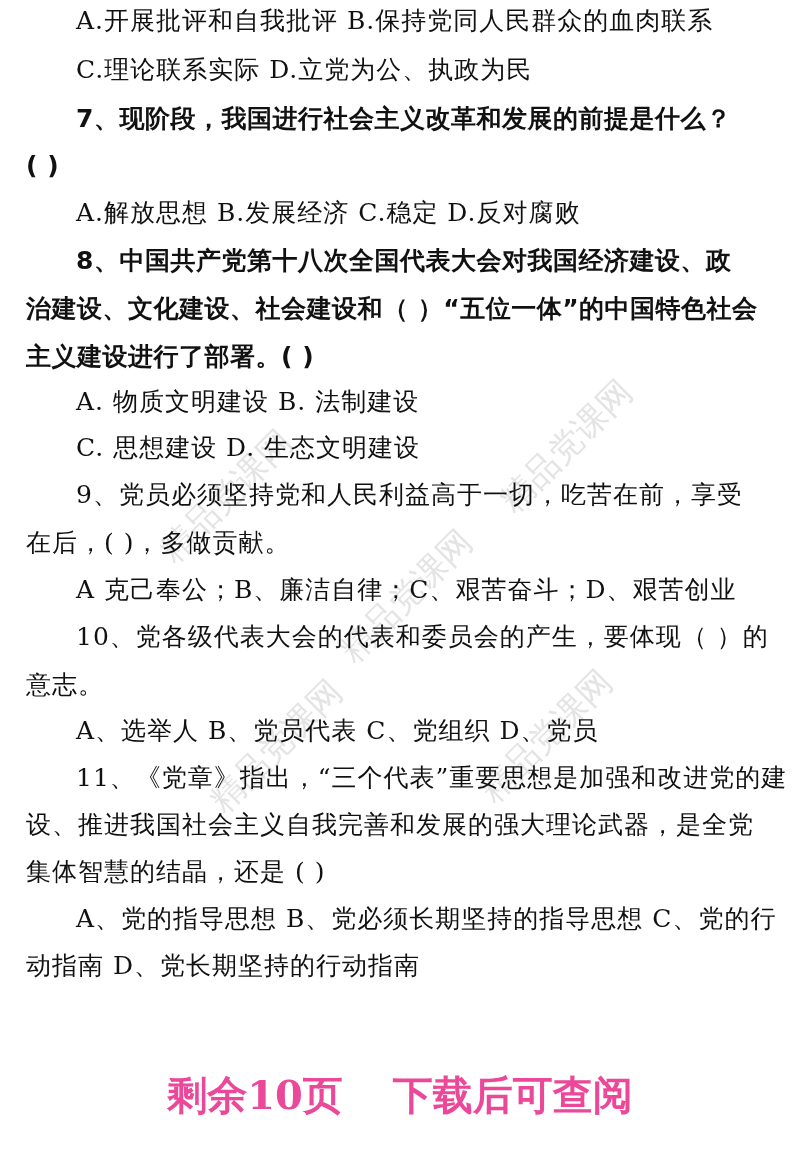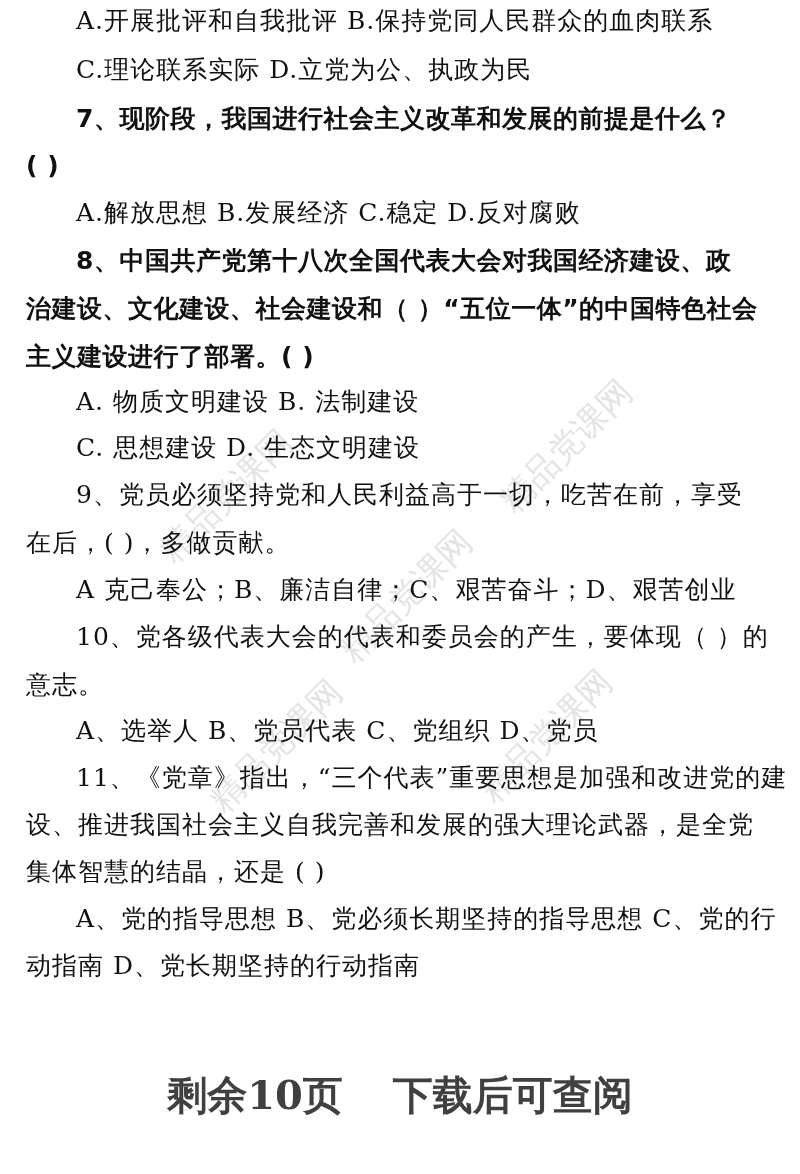--- a/index.html
+++ b/index.html
@@ -18,21 +18,21 @@
   .flush { padding-left: 26px; }
   .bold { font-weight: bold; font-family: "DejaVu Sans", "Liberation Sans", sans-serif; letter-spacing: 0.5px; }
   .watermark {
     position: absolute; color: #e4e4e4; font-size: 34px; font-family: "DejaVu Sans", sans-serif;
     transform: rotate(-45deg); transform-origin: left top; white-space: nowrap; pointer-events: none;
     z-index: 0;
   }
   .text-layer { position: relative; z-index: 1; }
   .footer {
     position: absolute; left: 0; width: 800px; top: 1068px; text-align: center;
-    font-size: 40px; font-weight: bold; color: #404040;
+    font-size: 40px; font-weight: bold; color: #ec4899;
     font-family: "DejaVu Serif", "Liberation Serif", serif;
   }
   .footer span { display: inline-block; }
   .footer .gap { width: 50px; }
 </style>
 </head>
 <body>
 
 <div class="page">
 

